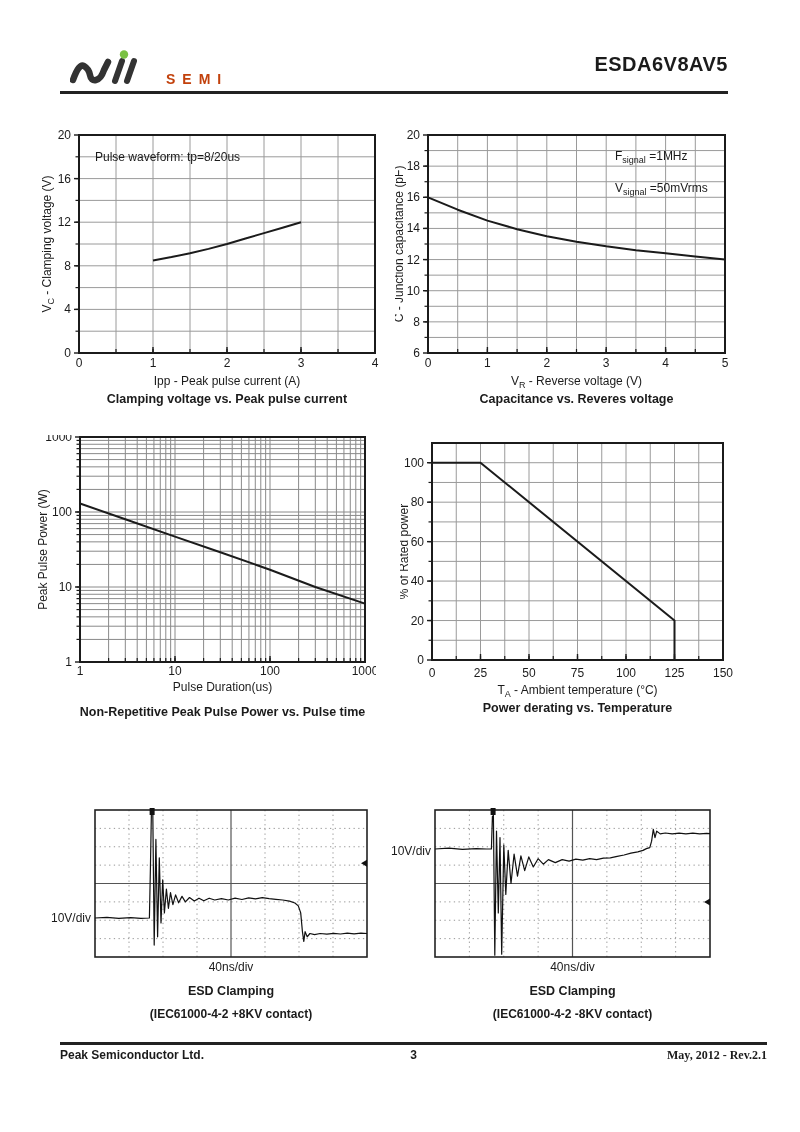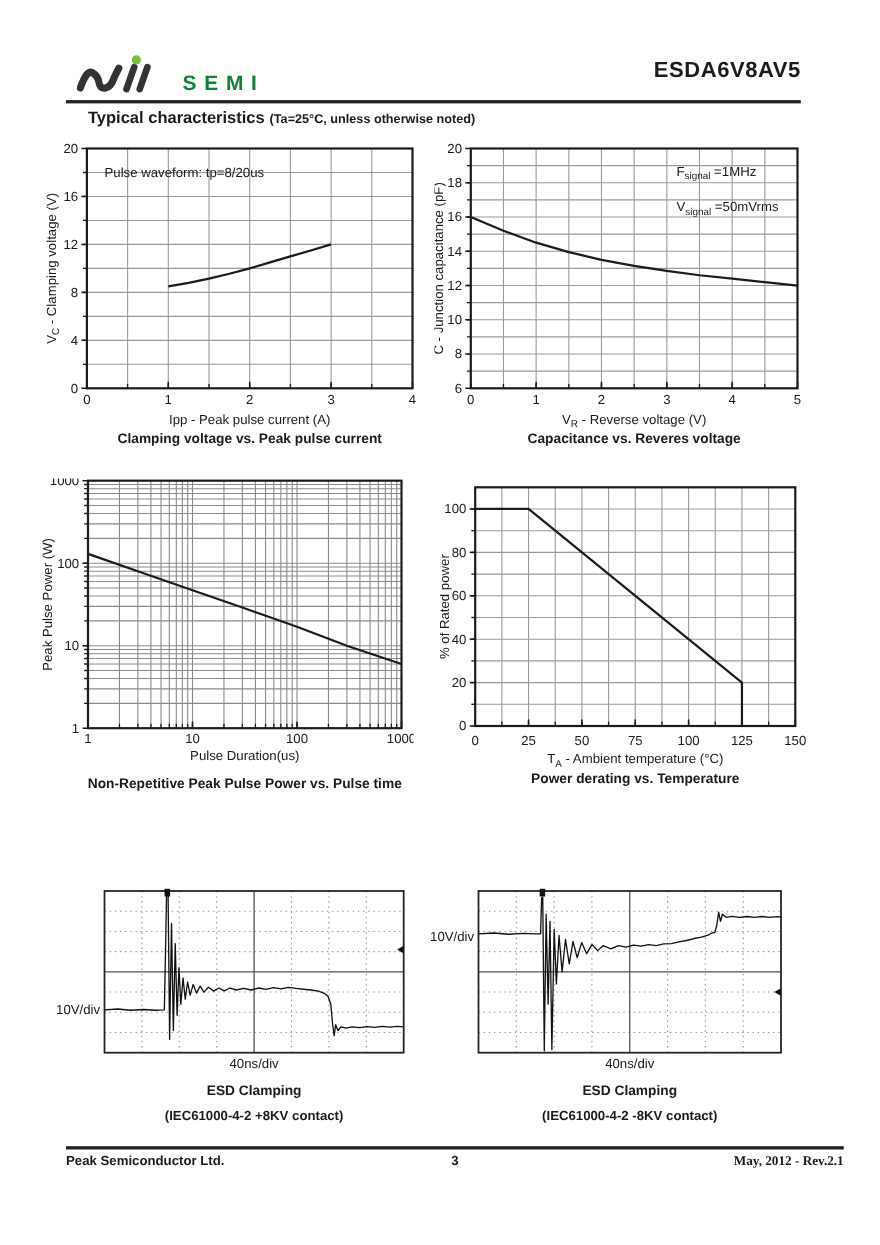--- a/index.html
+++ b/index.html
@@ -1,19 +1,19 @@
 <!DOCTYPE html>
 <html><head>
 <meta charset="utf-8">
 <style>
   html,body{margin:0;padding:0;background:#fff;}
   .page{position:relative;width:800px;height:1132px;background:#ffffff;overflow:hidden;
         font-family:"Liberation Sans","DejaVu Sans",sans-serif;color:#1b1b1b;}
   .logo{position:absolute;left:70px;top:50px;display:flex;align-items:flex-end;gap:14px;}
-  .logo-text{font-size:19px;font-weight:bold;letter-spacing:7px;color:#15803d;line-height:1;padding-bottom:4px;}
+  .logo-text{font-size:14px;font-weight:bold;letter-spacing:7px;color:#c2410c;line-height:1;padding-bottom:4px;}
   .part-number{position:absolute;top:53px;right:72px;font-size:20px;font-weight:bold;letter-spacing:.5px;}
   .header-rule{position:absolute;left:60px;top:91px;width:668px;height:3px;background:#222;}
   .page-title{position:absolute;left:80px;top:99px;white-space:nowrap;}
   .t-main{font-size:15px;font-weight:bold;}
   .t-cond{font-size:11.5px;font-weight:bold;}
   figure{position:absolute;margin:0;padding:0;}
   #fig0{left:35px;top:125px;}
   #fig1{left:395px;top:125px;}
   #fig2{left:35px;top:435px;}
   #fig3{left:400px;top:437px;}
@@ -36,24 +36,20 @@
       <path d="M45 31 L52 11" fill="none" stroke="#333" stroke-width="6" stroke-linecap="round"></path>
       <path d="M57 31 L64 11" fill="none" stroke="#333" stroke-width="6" stroke-linecap="round"></path>
       <circle cx="54" cy="4.5" r="4.2" fill="#7ac143"></circle>
     </svg>
     <span class="logo-text">SEMI</span>
   </div>
 
   <div class="part-number">ESDA6V8AV5</div>
   <div class="header-rule"></div>
 
-  <div class="page-title">
-    <span class="t-main">Typical characteristics</span>
-    <span class="t-cond">(Ta=25°C, unless otherwise noted)</span>
-  </div>
 
   <figure id="fig0"><svg width="356" height="288" viewBox="0 0 356 288">
         <g>
           <line x1="81" y1="10" x2="81" y2="228" stroke="#9a9a9a" stroke-width="1"></line>
           <line x1="118" y1="10" x2="118" y2="228" stroke="#9a9a9a" stroke-width="1"></line>
           <line x1="155" y1="10" x2="155" y2="228" stroke="#9a9a9a" stroke-width="1"></line>
           <line x1="192" y1="10" x2="192" y2="228" stroke="#9a9a9a" stroke-width="1"></line>
           <line x1="229" y1="10" x2="229" y2="228" stroke="#9a9a9a" stroke-width="1"></line>
           <line x1="266" y1="10" x2="266" y2="228" stroke="#9a9a9a" stroke-width="1"></line>
           <line x1="303" y1="10" x2="303" y2="228" stroke="#9a9a9a" stroke-width="1"></line>

